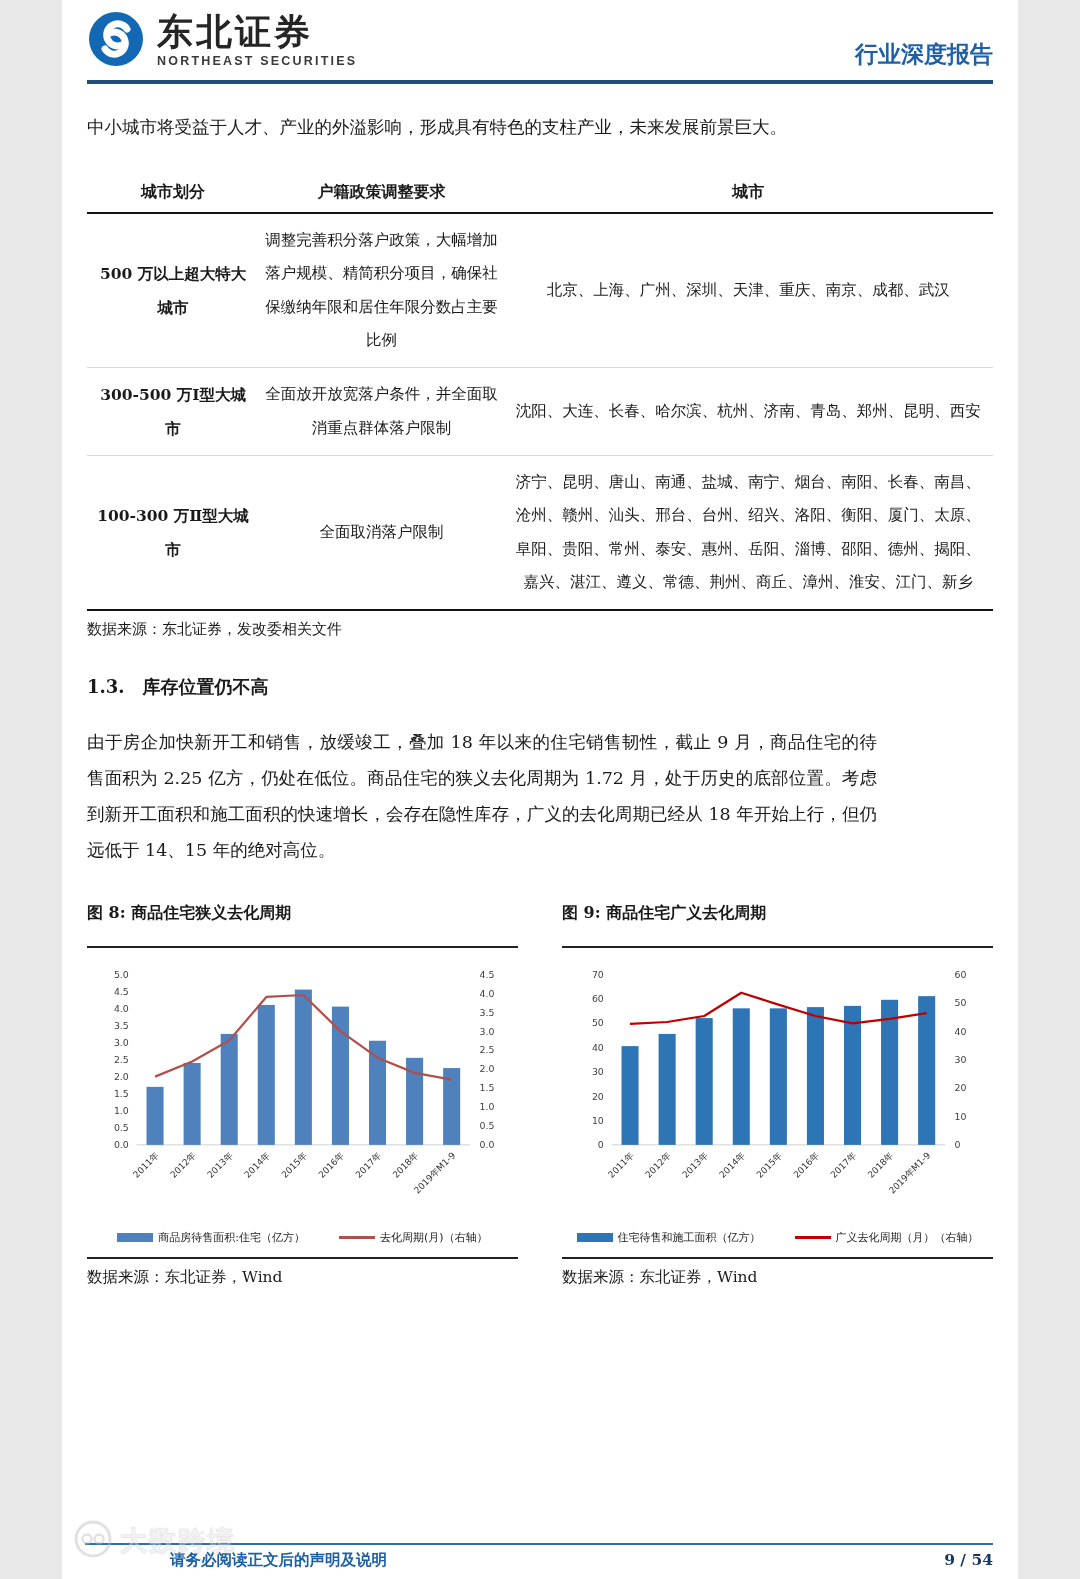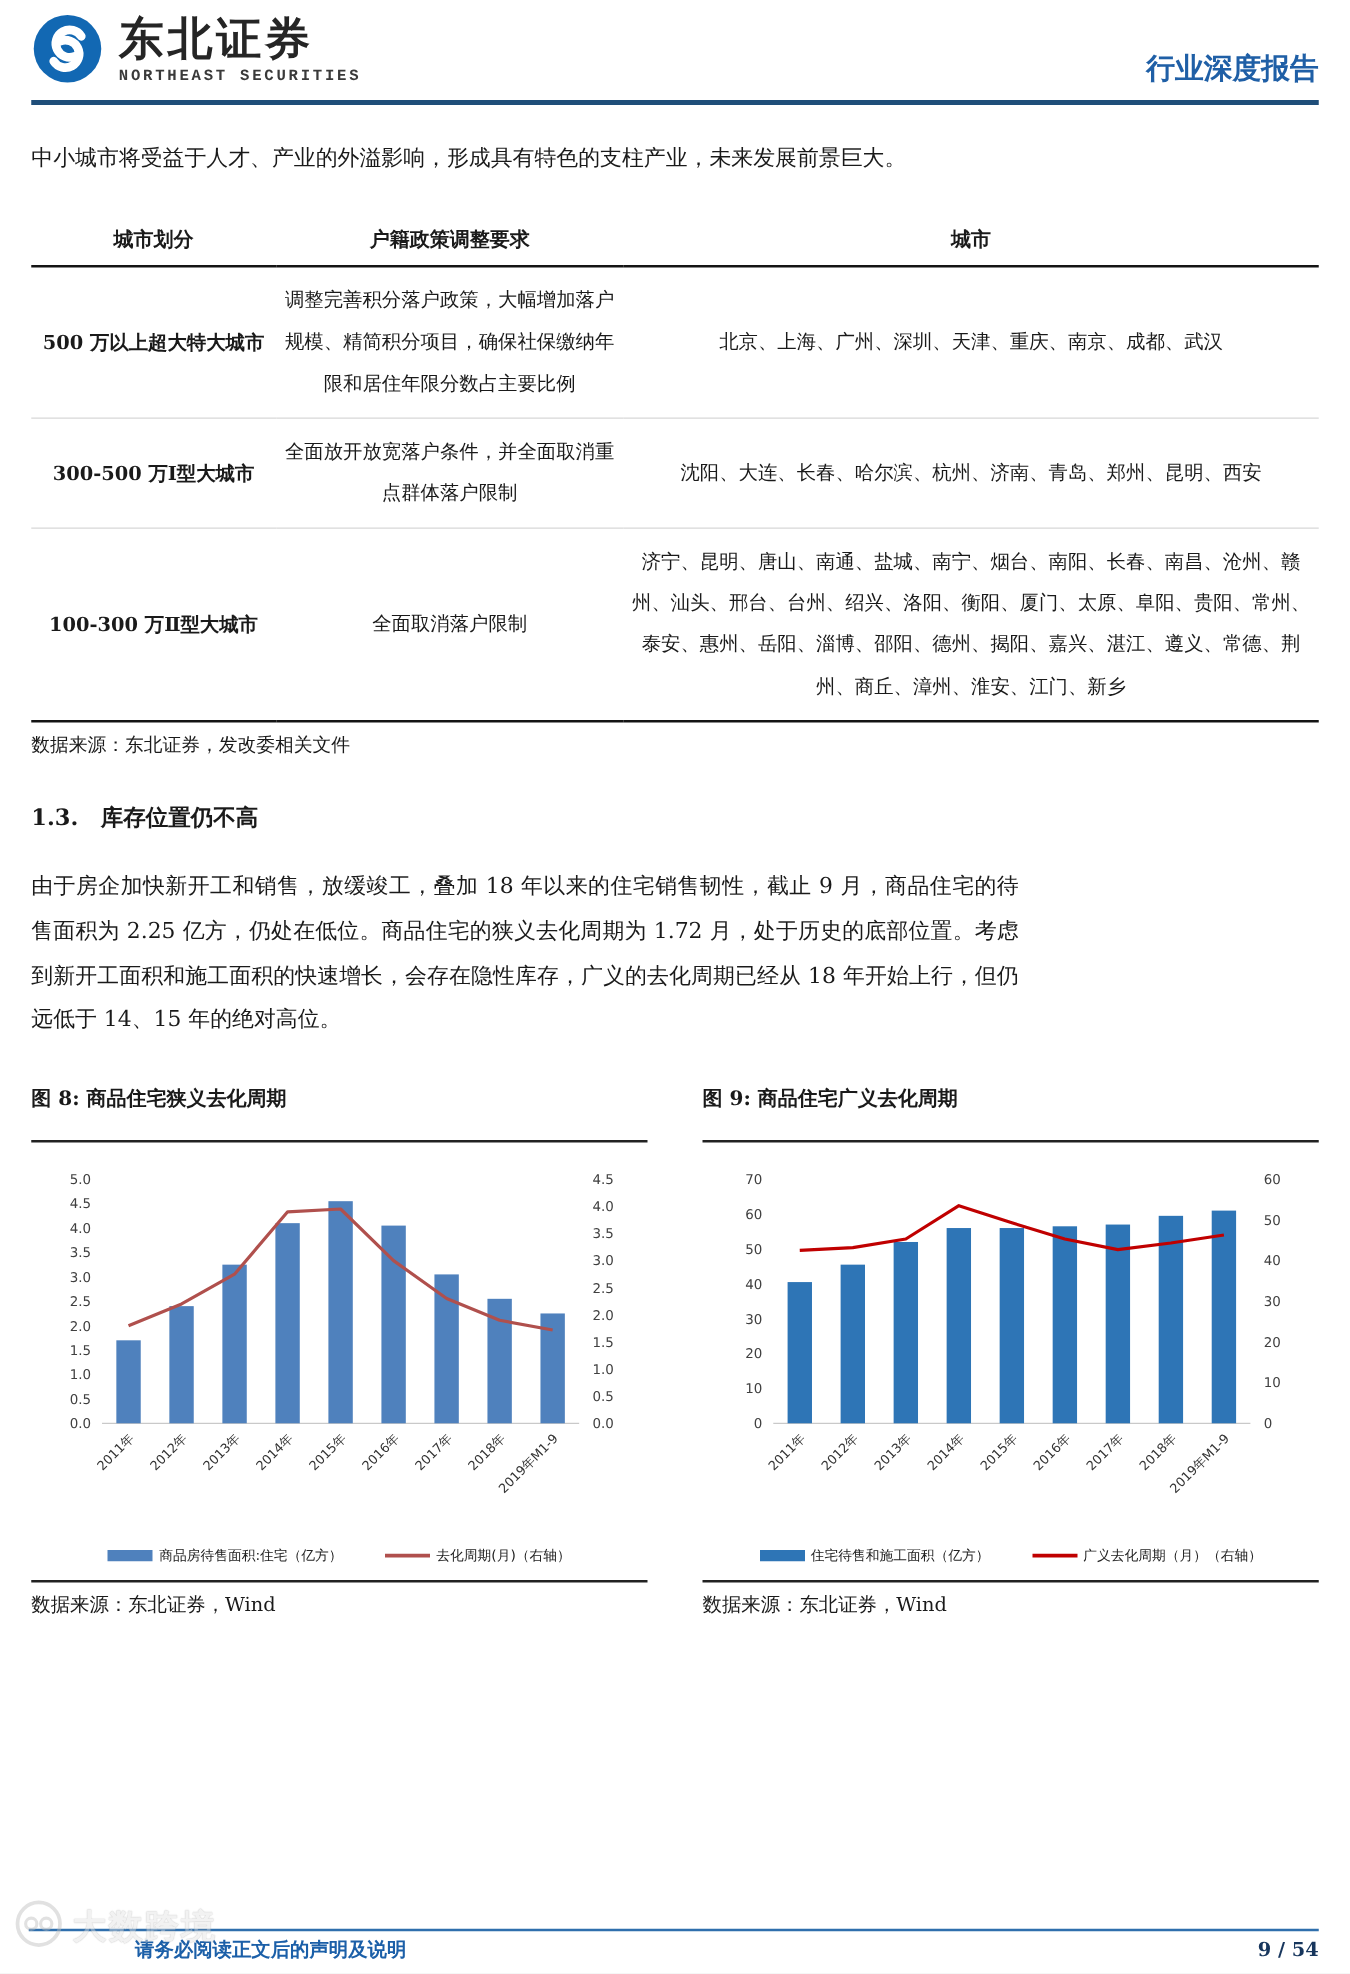--- a/index.html
+++ b/index.html
@@ -1,25 +1,25 @@
 <!DOCTYPE html>
 <html><head>
 <meta charset="utf-8">
 <style>
   html,body{margin:0;padding:0;background:#e9e9e9;}
-  .page{position:relative;width:1080px;height:1579px;margin:0 auto;background:#ffffff;
+  .page{position:relative;width:956px;height:1579px;margin:0 auto;background:#ffffff;
         font-family:"DejaVu Serif","Liberation Serif",serif;color:#1a1a1a;overflow:hidden;}
   
   .hdr{display:flex;justify-content:space-between;align-items:flex-end;
        margin:10px 25px 0 25px;padding-bottom:8px;border-bottom:4px solid #1f4e79;}
   .brand{display:flex;align-items:center;gap:12px;}
   .brand-txt .cn{font-size:36px;font-weight:700;letter-spacing:3px;color:#252525;
                  font-family:"DejaVu Sans","Liberation Sans",sans-serif;line-height:1;}
   .brand-txt .en{font-size:12.5px;font-weight:700;letter-spacing:2.2px;color:#3a3a3a;
-                 font-family:Liberation Mono, monospace;margin-top:4px;}
+                 font-family:Liberation Sans, sans-serif;margin-top:4px;}
   .report-type{font-size:23px;font-weight:700;color:#1f5fa6;padding-bottom:2px;}
   
   .intro{margin:26px 25px 0 25px;max-width:790px;font-size:17.5px;line-height:2.0;text-align:justify;}
   
   .tbl-wrap{margin:28px 25px 0 25px;}
   .tbl-title{font-size:16.5px;font-weight:700;padding-bottom:7px;border-bottom:3px solid #141414;}
   table.policy{width:100%;border-collapse:collapse;font-size:15.5px;}
   table.policy th{padding:9px 4px;font-size:16px;font-weight:700;border-bottom:2.5px solid #141414;}
   table.policy td{padding:10px 6px;text-align:center;line-height:2.15;border-bottom:1px solid #d8d8d8;vertical-align:middle;}
   table.policy tr:last-child td{border-bottom:2.5px solid #141414;}

